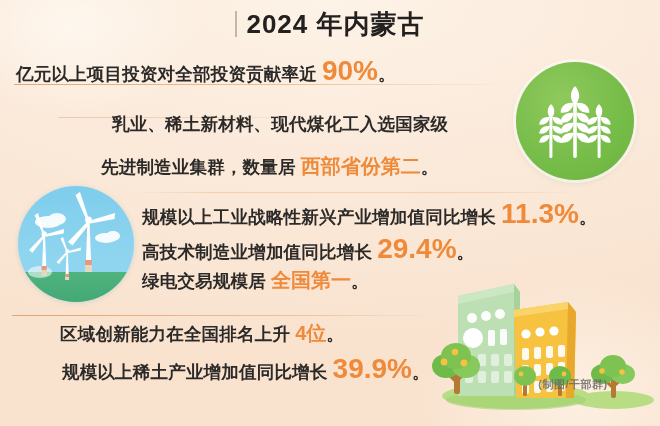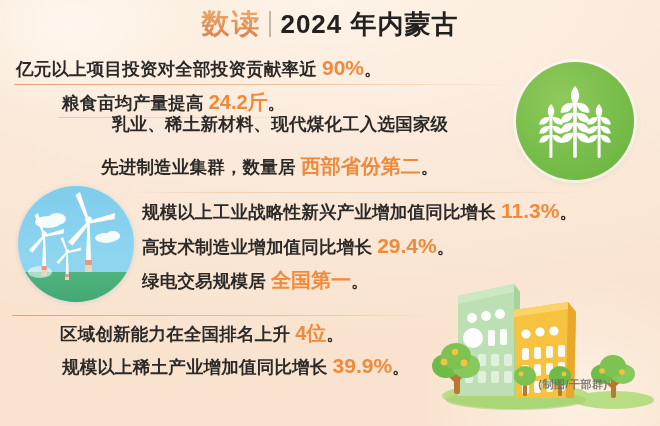--- a/index.html
+++ b/index.html
@@ -37,21 +37,21 @@
   .sep.s2{left:58px;top:117px;width:255px;
     background:linear-gradient(90deg,#f0c8a2 0%,#f6dcc2 70%,rgba(246,220,194,0) 100%);}
   .sep.s3{left:132px;top:192px;width:448px;
     background:linear-gradient(90deg,rgba(240,200,162,0) 0%,#f2cfae 18%,#f3d2b2 80%,rgba(243,210,178,0) 100%);}
   .sep.s4{left:12px;top:315px;width:424px;
     background:linear-gradient(90deg,#e0a273 0%,#eec3a0 70%,rgba(238,195,160,0) 100%);}
 
   
   .line{position:absolute;white-space:nowrap;color:#2c2a28;
     font-size:17.5px;font-weight:700;letter-spacing:.2px;line-height:1;}
-  .line .hl{color:#ef8a3a;font-size:21px;font-weight:700;letter-spacing:0;}
+  .line .hl{color:#ef8a3a;font-size:28px;font-weight:700;letter-spacing:0;}
   .line .hl.cn{font-size:20px;}
   .line .dot{color:#2c2a28;font-size:17.5px;}
 
   .l1{left:16px;top:57px;}
   .l2{left:62px;top:92px;}
   .l3{left:112px;top:116px;}
   .l4{left:101px;top:156px;}
   .l5{left:142px;top:200px;}
   .l6{left:142px;top:235px;text-align:center;}
   .l7{left:142px;top:270px;}
@@ -86,21 +86,20 @@
 </style>
 </head>
 <body>
 
 <div id="poster">
 
   <div class="wash-tl"></div>
   <div class="wash-br"></div>
 
   <div class="header">
-    <span class="hd-mark">数读</span>
     <span class="hd-bar"></span>
     <span class="hd-title">2024 年内蒙古</span>
   </div>
 
   <div class="sep s1"></div>
   <div class="sep s2"></div>
   <div class="sep s3"></div>
   <div class="sep s4"></div>
 
   <div class="badge-wheat">
@@ -273,23 +272,20 @@
         <circle cx="174" cy="109" r="2.8" fill="#f6c23f"></circle>
         <circle cx="194" cy="110" r="2.8" fill="#f6c23f"></circle>
       </g>
     </svg>
   </div>
 
   <div class="line l1">
     <span>亿元以上项目投资对全部投资贡献率近 </span><span class="hl">90%</span><span class="dot">。</span>
   </div>
 
-  <div class="line l2">
-    <span>粮食亩均产量提高 </span><span class="hl cn">24.2斤</span><span class="dot">。</span>
-  </div>
 
   <div class="line l3">
     <span>乳业、稀土新材料、现代煤化工入选国家级</span>
   </div>
 
   <div class="line l4">
     <span>先进制造业集群，数量居 </span><span class="hl cn">西部省份第二</span><span class="dot">。</span>
   </div>
 
   <div class="line l5">

